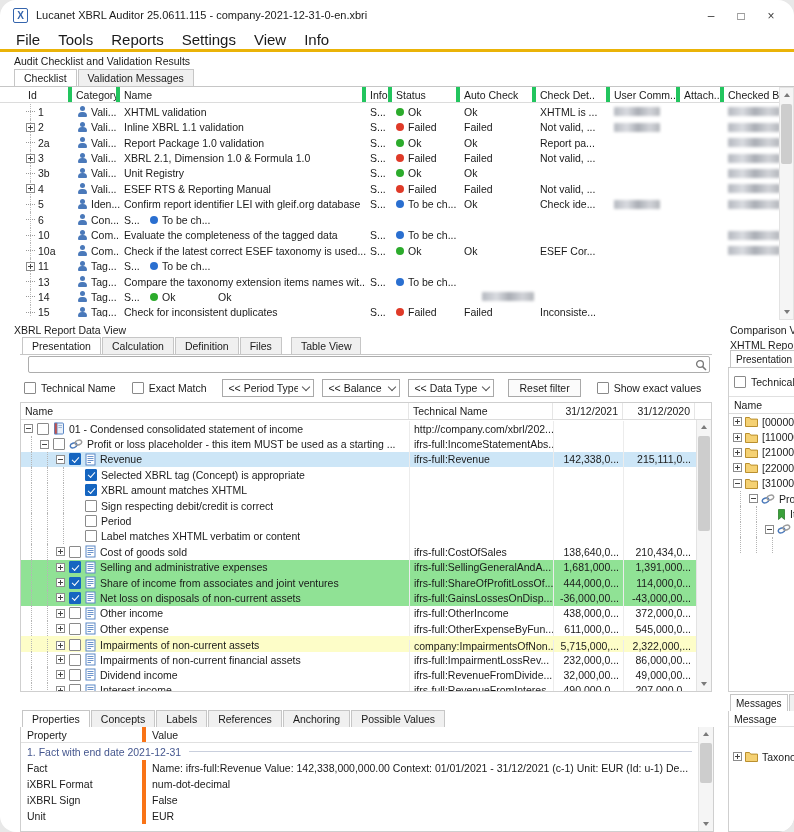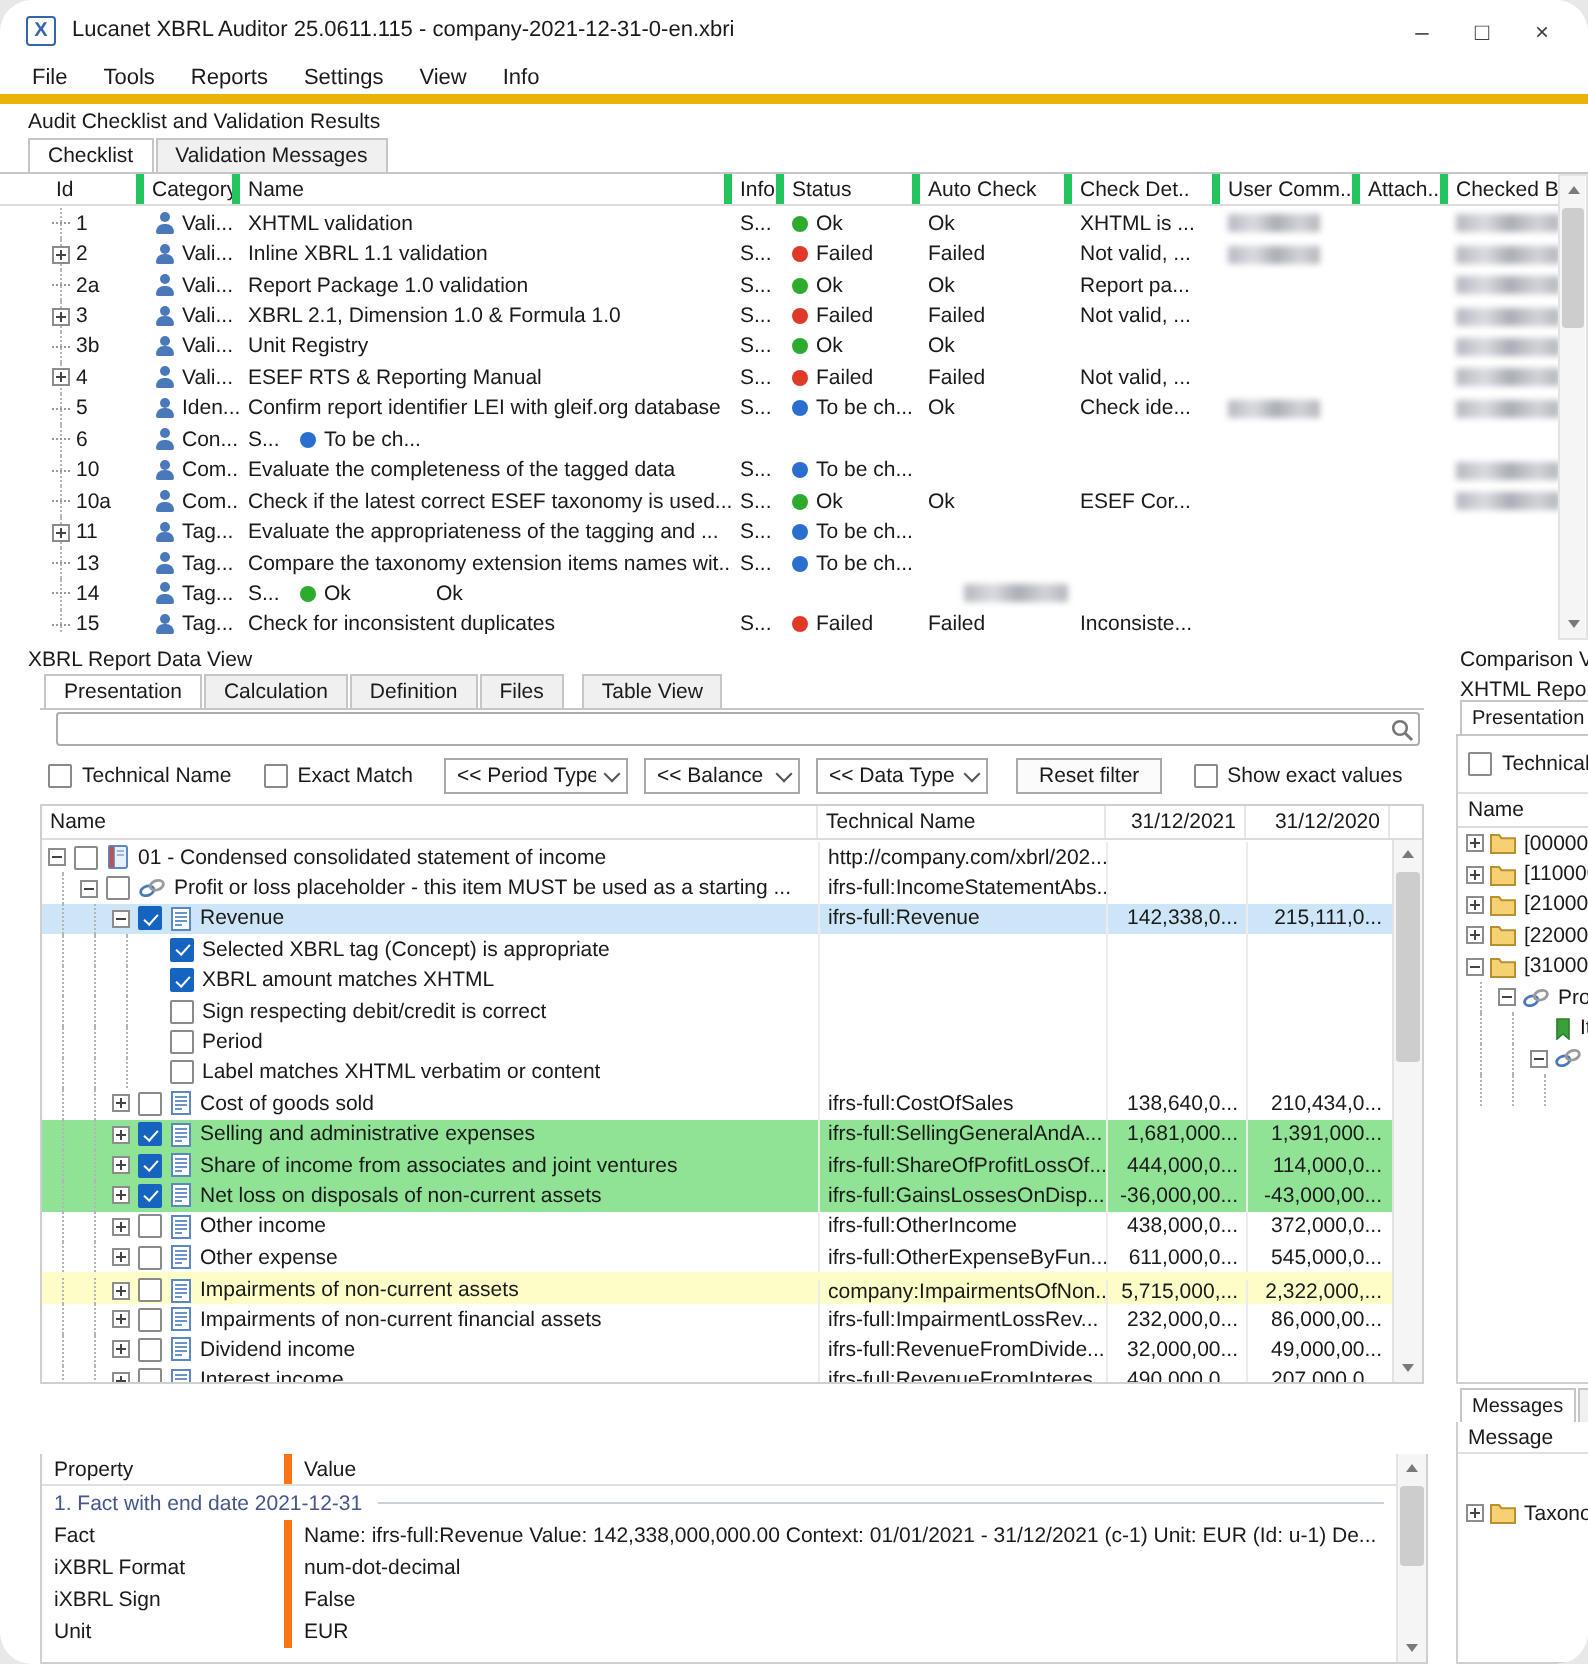--- a/index.html
+++ b/index.html
@@ -7,21 +7,21 @@
   body{font-family:"Liberation Sans","DejaVu Sans",sans-serif;font-size:10.5px;color:#1a1a1a}
   .window{position:absolute;inset:0;background:#fff;border-radius:16px;overflow:hidden}
 
   
   .titlebar{position:absolute;left:0;top:0;right:0;height:30px;display:flex;align-items:center;padding-left:13px;font-size:11px}
   .app-icon{width:15px;height:15px;border:1px solid #3565ad;border-radius:2px;color:#3565ad;font-weight:700;font-size:10px;line-height:13px;text-align:center;margin-right:8px;flex:none}
   .win-controls{position:absolute;right:8px;top:2px;height:28px;display:flex;align-items:center}
   .win-btn{width:30px;height:24px;display:flex;align-items:center;justify-content:center;color:#404040;font-size:12px}
 
   
-  .menubar{position:absolute;left:0;top:30px;right:0;height:22px;display:flex;align-items:center;padding-left:7px;font-size:11px;border-bottom:5px solid #eab308}
+  .menubar{position:absolute;left:0;top:30px;right:0;height:22px;display:flex;align-items:center;padding-left:7px;font-size:15px;border-bottom:3px solid #eab308}
   .menu-item{padding:3px 9px}
 
   .panel-label{position:absolute;white-space:nowrap}
 
   
   .tabs-bar{position:absolute;display:flex;align-items:flex-end;border-bottom:1px solid #c6c6c6;overflow:hidden}
   .tab{height:17px;padding:0 9px;margin-right:1px;border:1px solid #c6c6c6;border-bottom:none;background:#f0f0f0;display:flex;align-items:center;white-space:nowrap;flex:none}
   .tab.active{background:#fff;height:18px;margin-bottom:-1px;border-bottom:1px solid #fff}
 
   
@@ -446,21 +446,20 @@
 
       <span class="idtxt">11</span>
     </div>
     <div class="cell ca-cat">
       <span class="cat-icon">
             <span class="head"></span>
             <span class="body"></span>
           </span>
       <span>Tag...</span>
     </div>
-    <div class="cell ca-name">Evaluate the appropriateness of the tagging and ...</div>
     <div class="cell ca-info">S...</div>
     <div class="cell ca-status">
       <span class="dot" style="background: rgb(42, 111, 208);"></span>
       <span>To be ch...</span>
     </div>
     <div class="cell ca-auto"></div>
     <div class="cell ca-det"></div>
     <div class="cell ca-user"></div>
     <div class="cell ca-att"></div>
     <div class="cell ca-chk"></div>
@@ -1153,20 +1152,28 @@
       <svg width="9" height="11" viewBox="0 0 9 11">
                 <path d="M1.5 0.5 h6 v10 l-3 -2.6 -3 2.6 z" fill="#3aa13a" stroke="#2c7d2c" stroke-width="0.8"></path>
               </svg>
     </span>
 
   </div>
 </div>
     </div>
   </div>
 
+  <div class="tabs-bar" style="left:20px;top:710px;width:694px;height:18px;padding-left:2px">
+    <div class="tab active">Properties</div>
+    <div class="tab">Concepts</div>
+    <div class="tab">Labels</div>
+    <div class="tab">References</div>
+    <div class="tab">Anchoring</div>
+    <div class="tab">Possible Values</div>
+  </div>
   <div class="props-box">
     <div class="props-inner">
       <div class="props-header">
         <div class="p-prop">Property</div>
         <div class="p-val">Value</div>
       </div>
       <div class="props-group">
         <span>1. Fact with end date 2021-12-31</span>
         <span class="pg-line"></span>
       </div>

